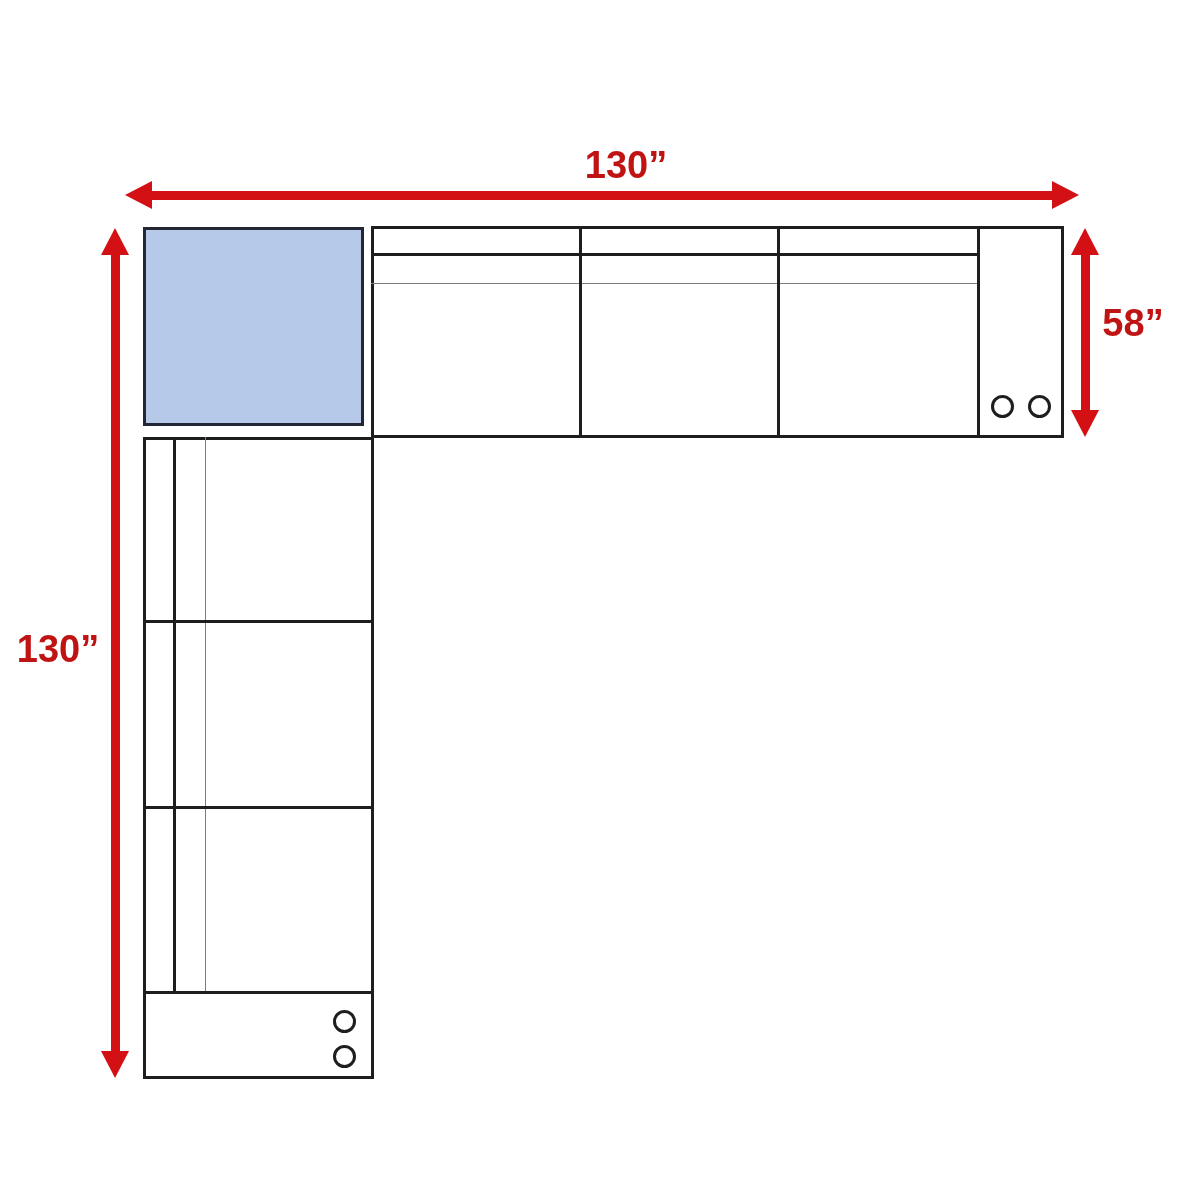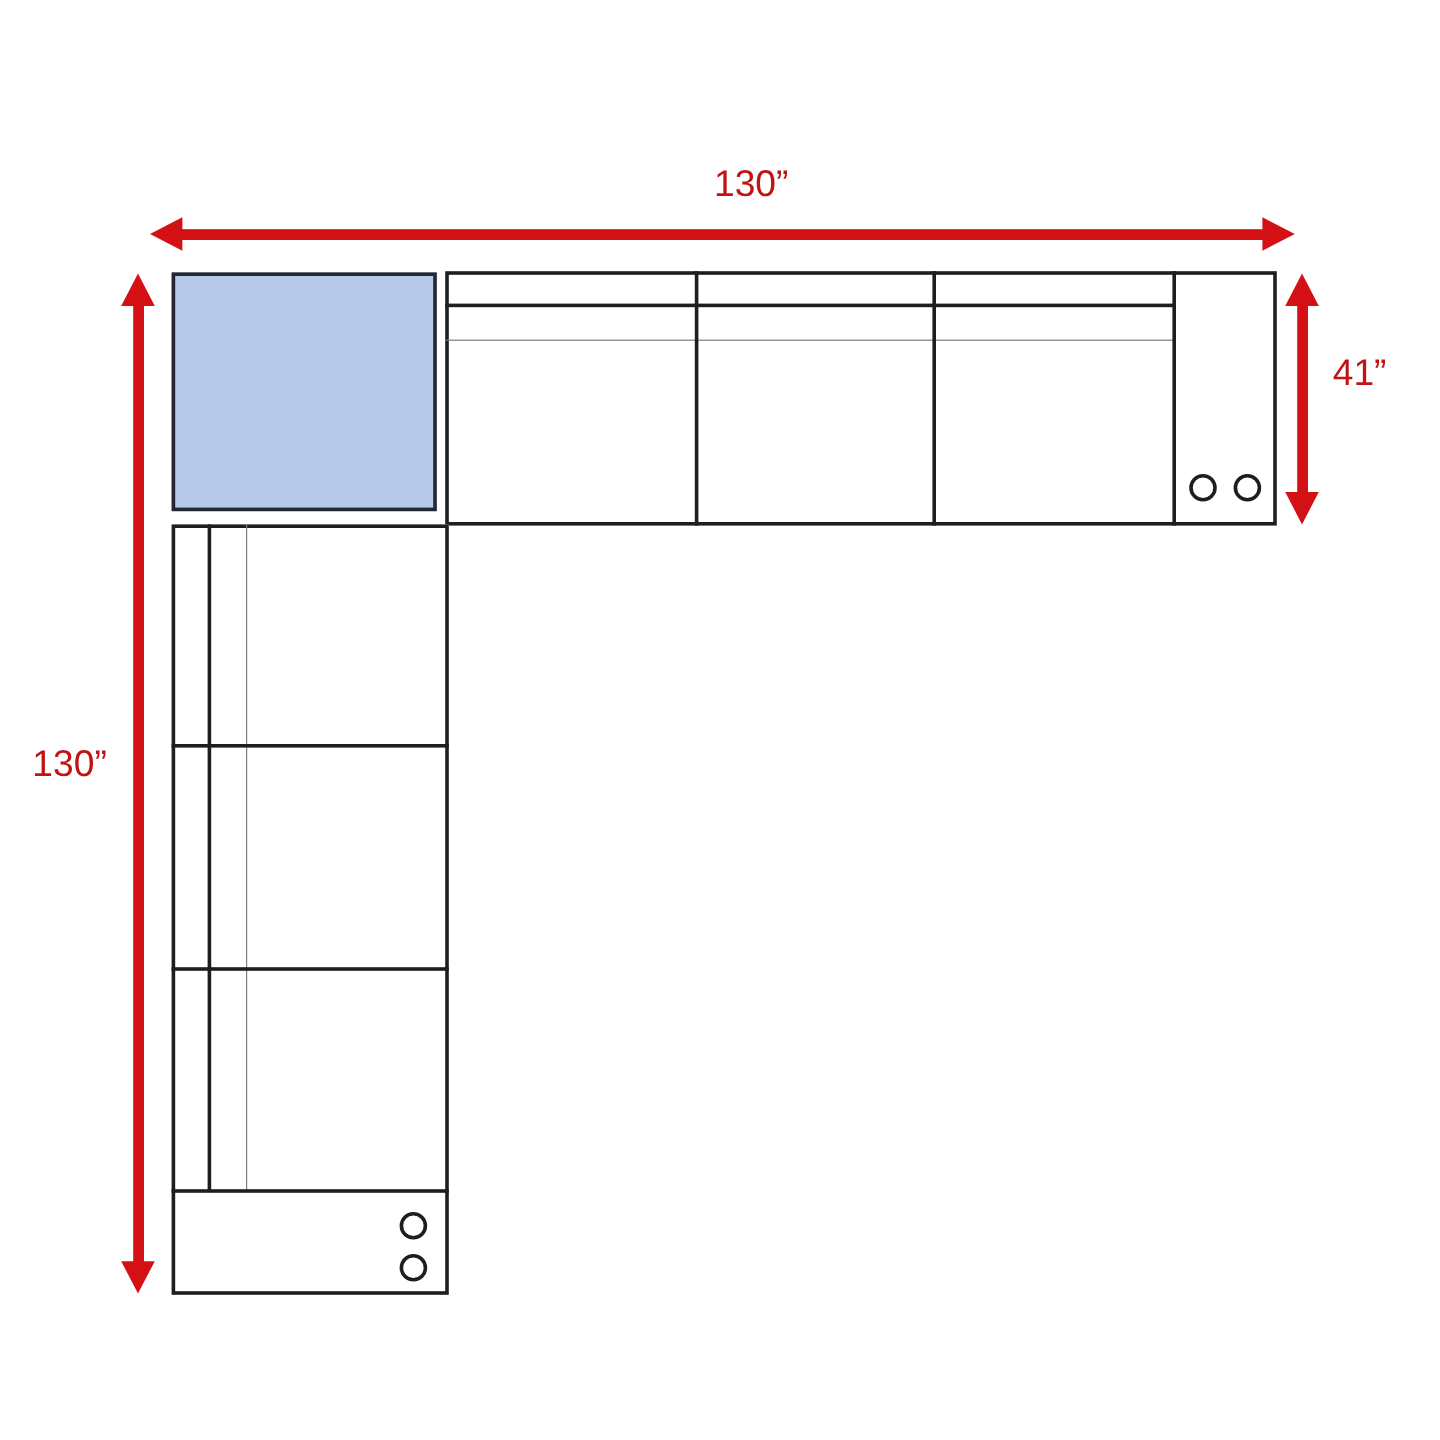--- a/index.html
+++ b/index.html
@@ -19,23 +19,24 @@
     font-family: "Liberation Sans", sans-serif;
     overflow: hidden;
   }
   .abs { position: absolute; box-sizing: border-box; }
 
   
   .dim-label {
     position: absolute;
     transform: translate(-50%, -50%);
     color: var(--label-red);
-    font-size: 31px;
-    font-weight: normal;
+    font-size: 38px;
+    font-weight: bold;
     white-space: nowrap;
+    margin-top: 12px;
   }
 
   
   .shaft-h { position: absolute; height: 9px; background: var(--arrow-red); }
   .shaft-v { position: absolute; width: 9px; background: var(--arrow-red); }
 
   
   .head { position: absolute; width: 0; height: 0; }
   .head-left  { border-top: 14px solid transparent; border-bottom: 14px solid transparent; border-right: 27px solid var(--arrow-red); }
   .head-right { border-top: 14px solid transparent; border-bottom: 14px solid transparent; border-left: 27px solid var(--arrow-red); }
@@ -75,21 +76,21 @@
   </div>
 
   <div>
     <div class="dim-label" style="left:58px; top:637px;">130”</div>
     <div class="shaft-v abs" style="left:111px; top:252px; height:801px;"></div>
     <div class="head head-up" style="left:101px; top:228px;"></div>
     <div class="head head-down" style="left:101px; top:1051px;"></div>
   </div>
 
   <div>
-    <div class="dim-label" style="left:1133px; top:311px;">41”</div>
+    <div class="dim-label" style="left:1133px; top:311px;">58”</div>
     <div class="shaft-v abs" style="left:1081px; top:252px; height:161px;"></div>
     <div class="head head-up" style="left:1071px; top:228px;"></div>
     <div class="head head-down" style="left:1071px; top:410px;"></div>
   </div>
 
   <div class="abs corner-square" style="left:143px; top:227px; width:221px; height:199px;"></div>
 
   <div>
     <div class="abs piece-outline" style="left:371px; top:226px; width:693px; height:212px;"></div>
 

